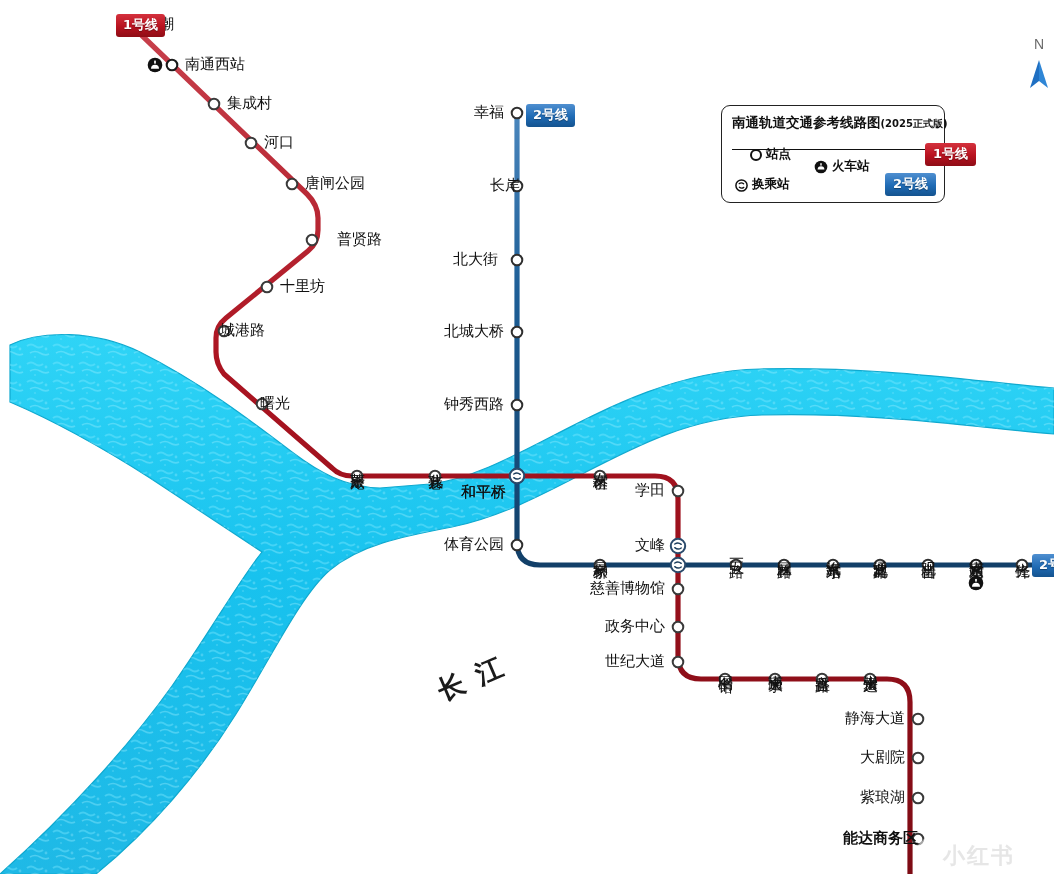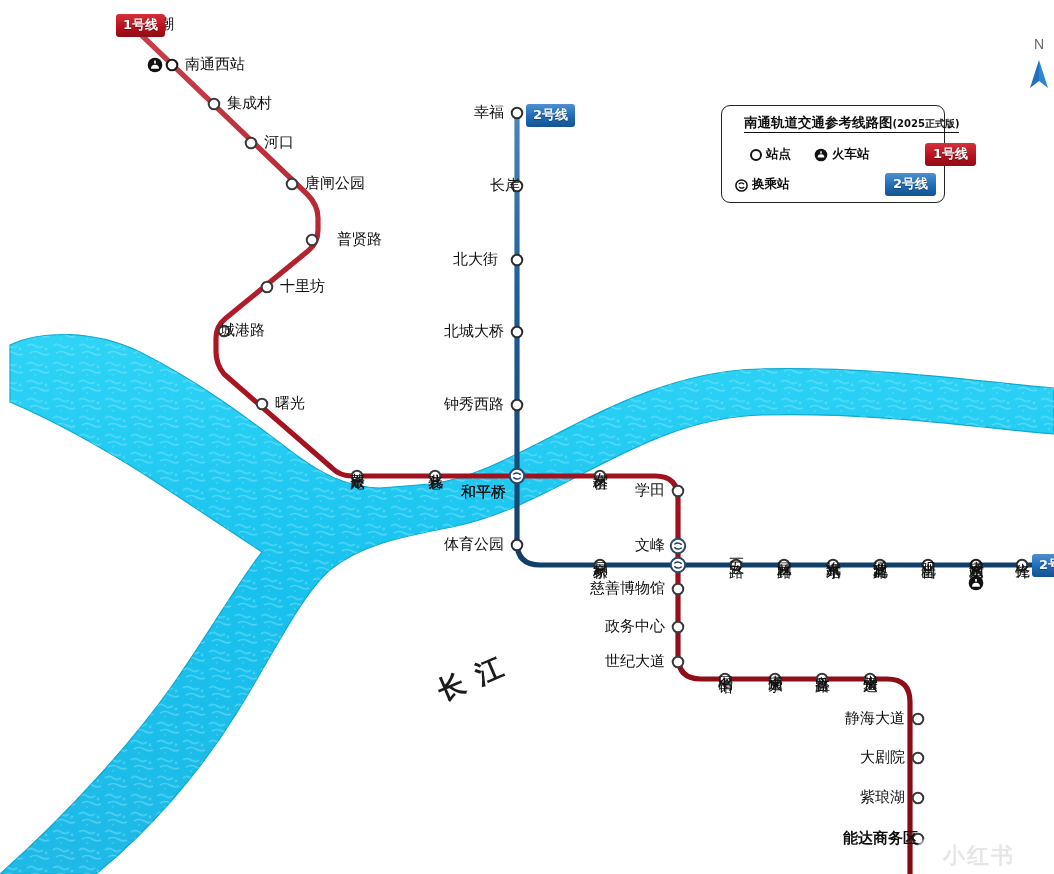--- a/index.html
+++ b/index.html
@@ -46,21 +46,21 @@
   
   #legend{
     position:absolute;left:721px;top:105px;width:224px;height:98px;
     background:#ffffff;border:1.6px solid #222;border-radius:9px;
     box-sizing:border-box;
   }
   #legend .legend-title{
     position:absolute;left:10px;top:8px;
     font-family:"DejaVu Sans","Liberation Sans",sans-serif;
     font-size:13.5px;font-weight:bold;color:#111;white-space:nowrap;
-    border-bottom:1.4px solid #111;padding-bottom:0;margin-left:12px;
+    border-bottom:1.4px solid #111;padding-bottom:17px;
   }
   #legend .legend-title .ver{font-size:10px;font-weight:bold;}
   #legend .lg-row{position:absolute;display:flex;align-items:center;gap:4px;}
   #legend .lg-txt{
     font-family:"DejaVu Sans","Liberation Sans",sans-serif;
     font-size:12.5px;font-weight:bold;color:#111;white-space:nowrap;}
   #legend .lg-badge{
     font-family:"DejaVu Sans","Liberation Sans",sans-serif;
     font-size:13px;font-weight:bold;color:#fff;
     padding:2px 8px 3px 8px;border-radius:3px;white-space:nowrap;
@@ -347,21 +347,21 @@
 
   <div id="station-labels">
       <div class="stn-label r" style="left: 144px; top: 25px;">平潮</div>
       <div class="stn-label r" style="left: 185px; top: 65px;">南通西站</div>
       <div class="stn-label r" style="left: 227px; top: 104px;">集成村</div>
       <div class="stn-label r" style="left: 264px; top: 143px;">河口</div>
       <div class="stn-label r" style="left: 305px; top: 184px;">唐闸公园</div>
       <div class="stn-label r" style="left: 325px; top: 240px; margin-left: 12px;">普贤路</div>
       <div class="stn-label r" style="left: 280px; top: 287px;">十里坊</div>
       <div class="stn-label r" style="left: 220px; top: 331px; font-family: Liberation Serif, serif;">城港路</div>
-      <div class="stn-label r" style="left: 275px; top: 404px;">曙光</div>
+      <div class="stn-label r" style="left: 260px; top: 404px;">曙光</div>
       <div class="stn-label vert" style="left: 357px; top: 464px; transform: translate(-50%, -100%);">茶庵殿</div>
       <div class="stn-label vert" style="left: 435px; top: 464px; transform: translate(-50%, -100%);">孩儿巷</div>
       <div class="stn-label l" style="left: 506px; top: 493px;">和平桥</div>
       <div class="stn-label vert" style="left: 600px; top: 464px; transform: translate(-50%, -100%);">友谊桥</div>
       <div class="stn-label l" style="left: 665px; top: 491px;">学田</div>
       <div class="stn-label l" style="left: 665px; top: 546px;">文峰</div>
       <div class="stn-label l" style="left: 665px; top: 589px;">慈善博物馆</div>
       <div class="stn-label l" style="left: 665px; top: 627px;">政务中心</div>
       <div class="stn-label l" style="left: 665px; top: 662px;">世纪大道</div>
       <div class="stn-label vert" style="left: 725px; top: 667px; transform: translate(-50%, -100%);">图书馆</div>
@@ -406,21 +406,21 @@
   <div id="legend">
     <div class="legend-title">
       <span>南通轨道交通参考线路图</span><span class="ver">(2025正式版)</span>
     </div>
 
     <div class="lg-row" style="left:28px;top:40px;">
       <span class="ico-plain"></span>
       <span class="lg-txt">站点</span>
     </div>
 
-    <div class="lg-row" style="left:92px;top:40px;">
+    <div class="lg-row" style="left:92px;top:52px;">
       <span class="ico-train">
         <svg width="14" height="14" viewBox="0 0 14 14">
           <circle cx="7" cy="7" r="6.3" fill="#111"></circle>
           <path d="M3.6 9.6 a3.4 3.4 0 0 1 6.8 0 Z" fill="#fff"></path>
           <rect x="6.3" y="3.2" width="1.4" height="2.4" fill="#fff"></rect>
         </svg>
       </span>
       <span class="lg-txt">火车站</span>
     </div>
 

